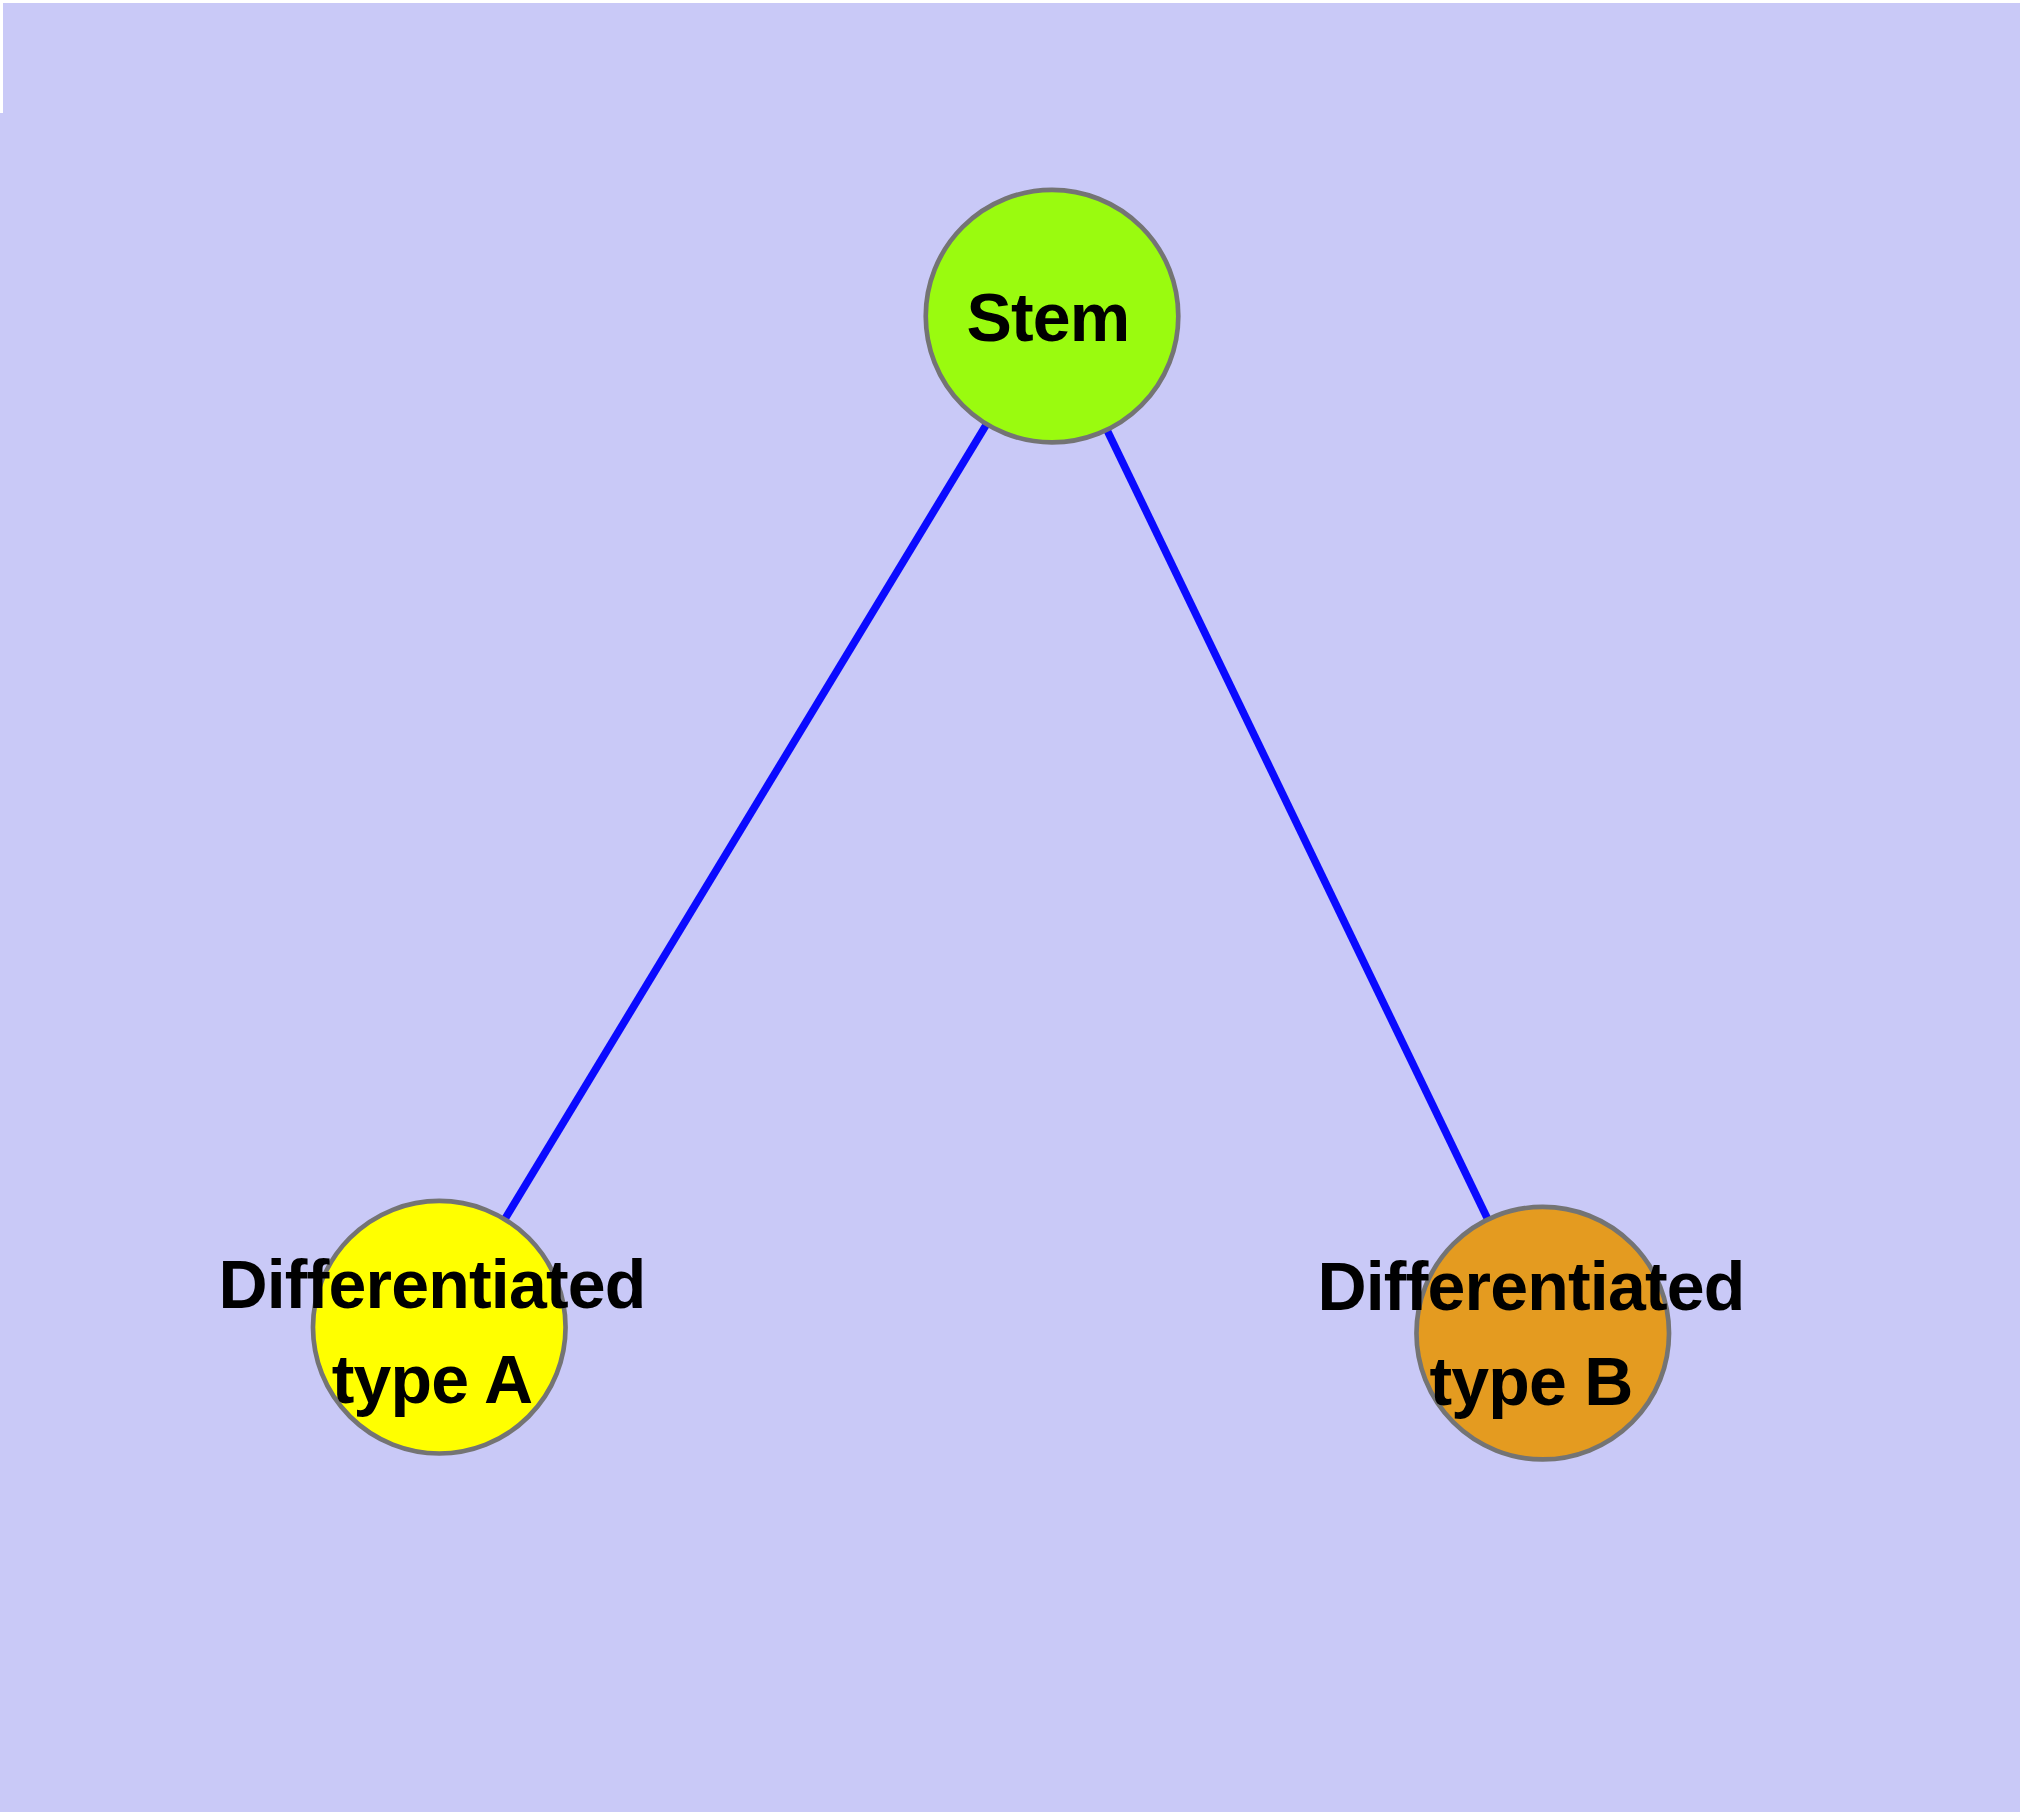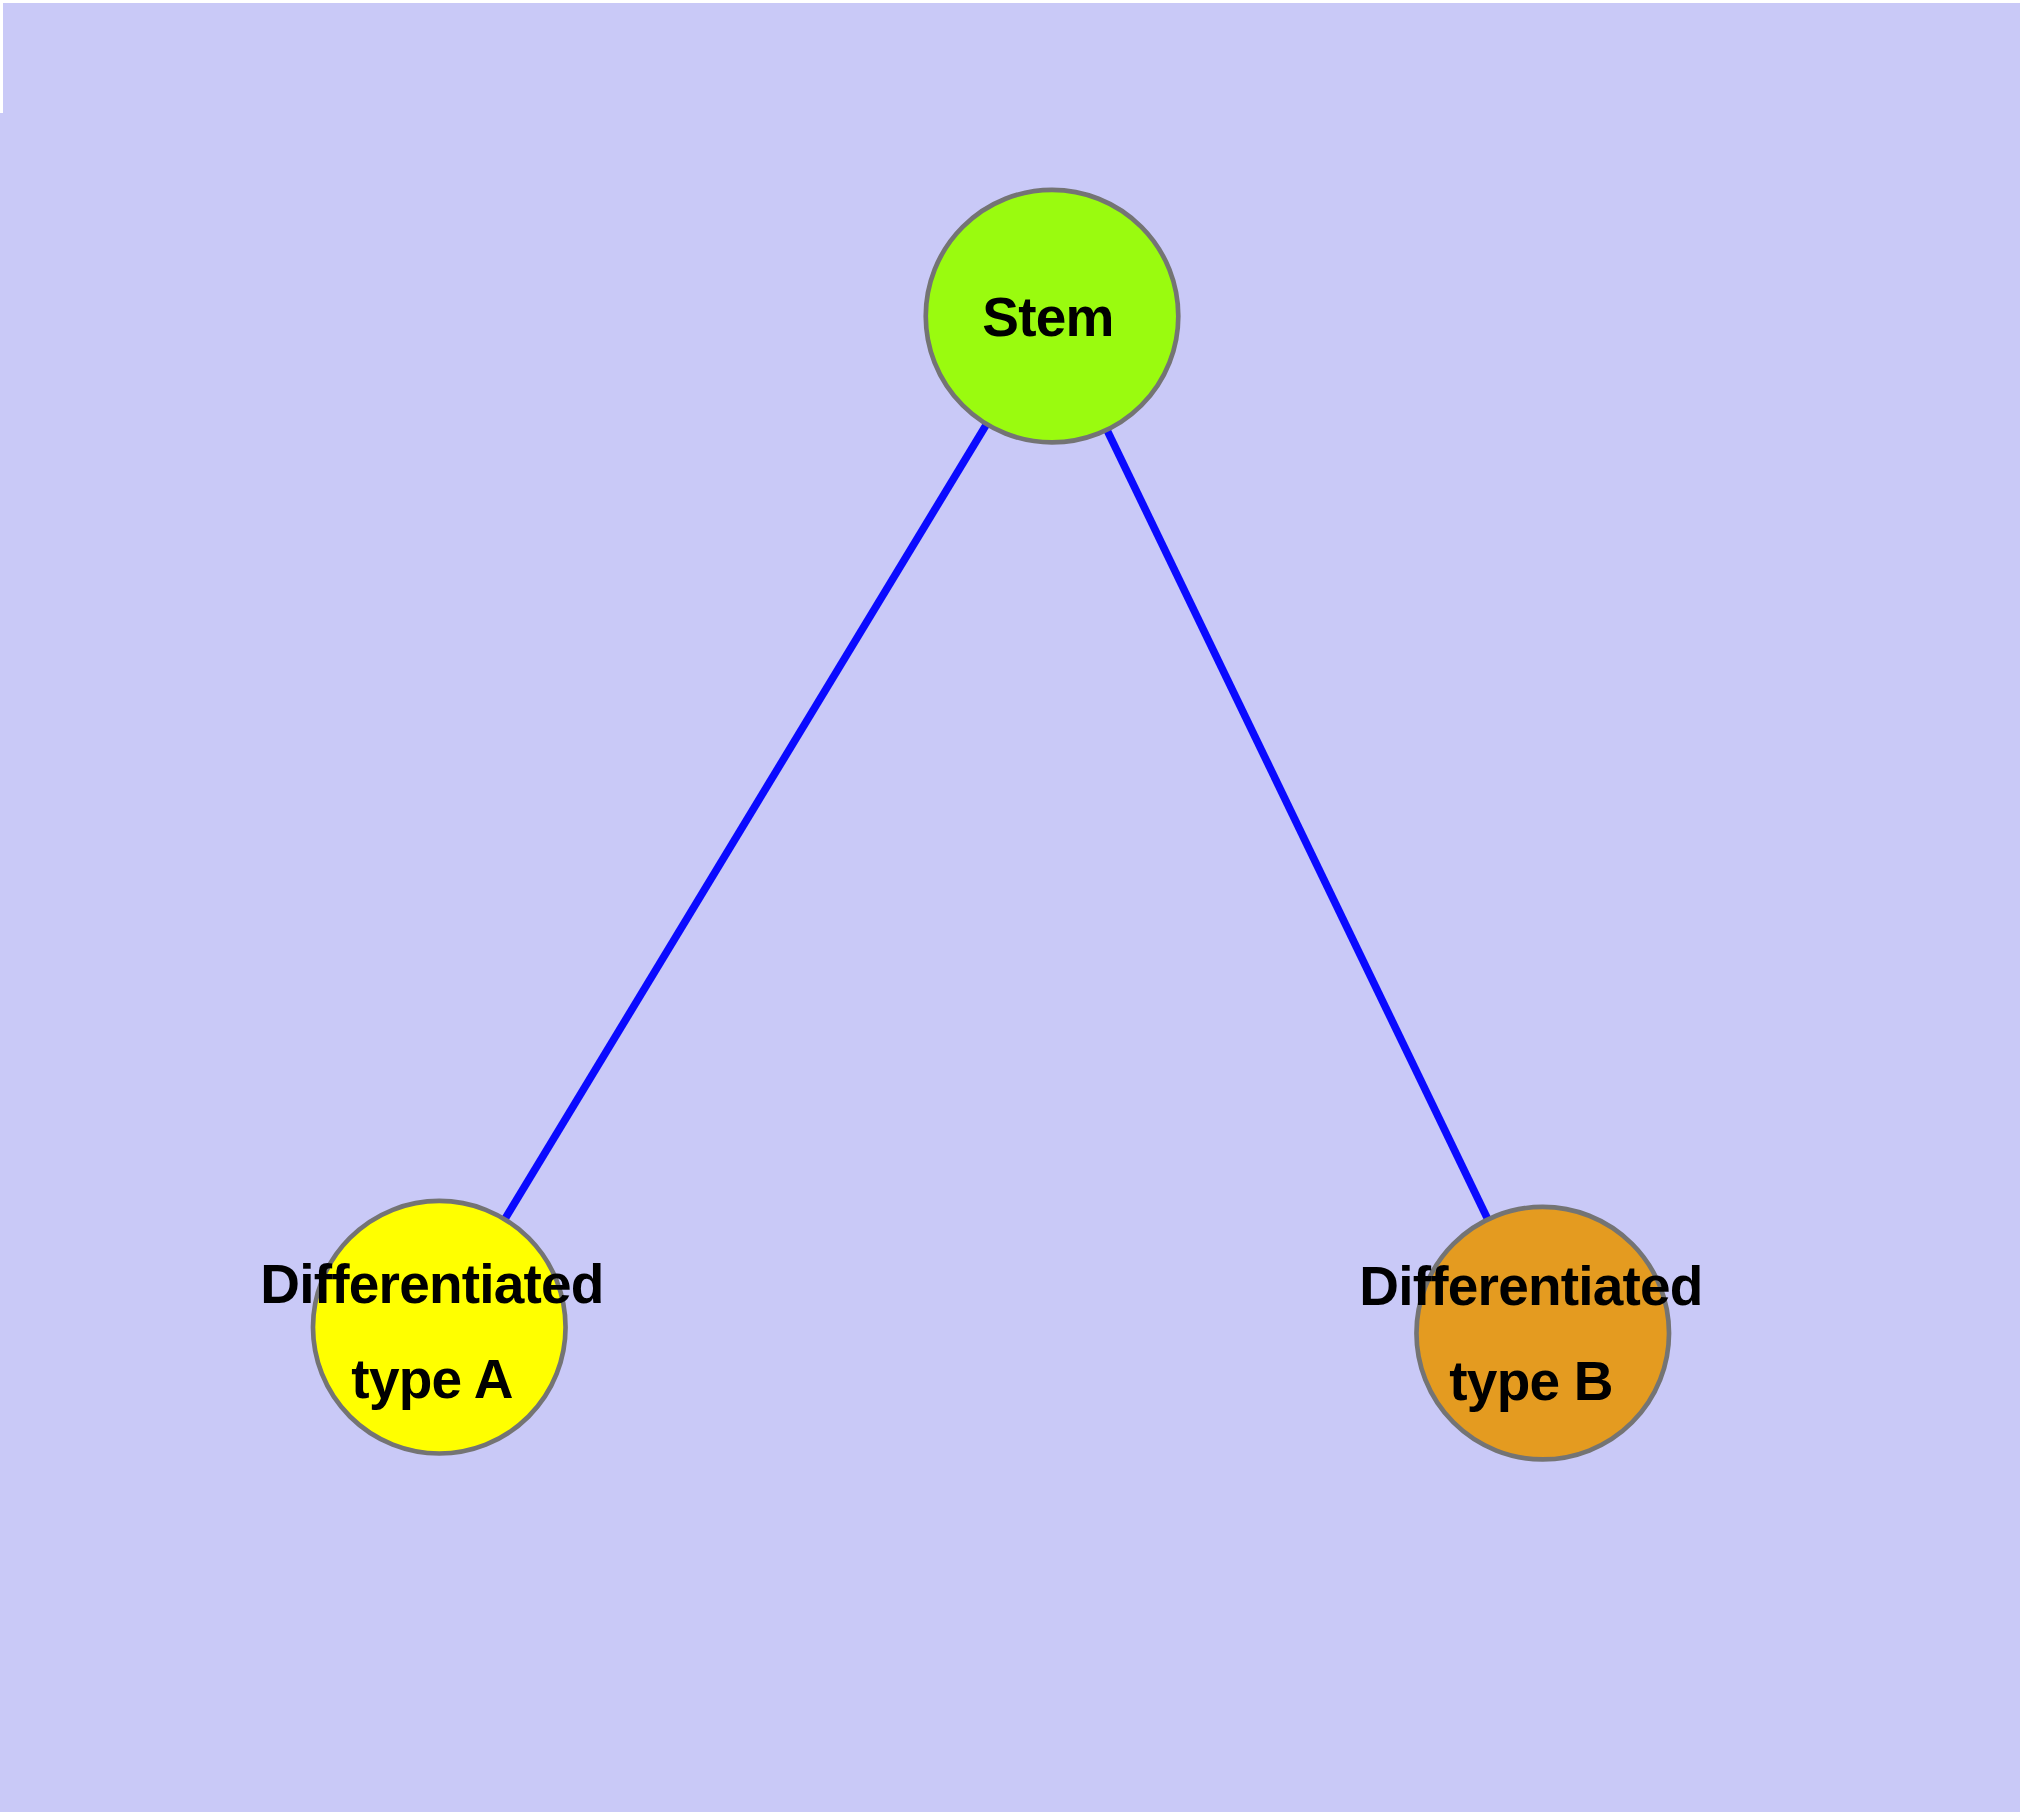--- a/index.html
+++ b/index.html
@@ -35,21 +35,21 @@
     left: 0;
     top: 0;
     width: 2021px;
     height: 1812px;
   }
   .node-label {
     position: absolute;
     transform: translate(-50%, -50%);
     text-align: center;
     font-weight: bold;
-    font-size: 55px;
+    font-size: 68px;
     line-height: 95px;
     color: #000000;
     white-space: pre-line;
     letter-spacing: -0.8px;
   }
 </style>
 </head>
 <body>
 
 <div class="canvas">

